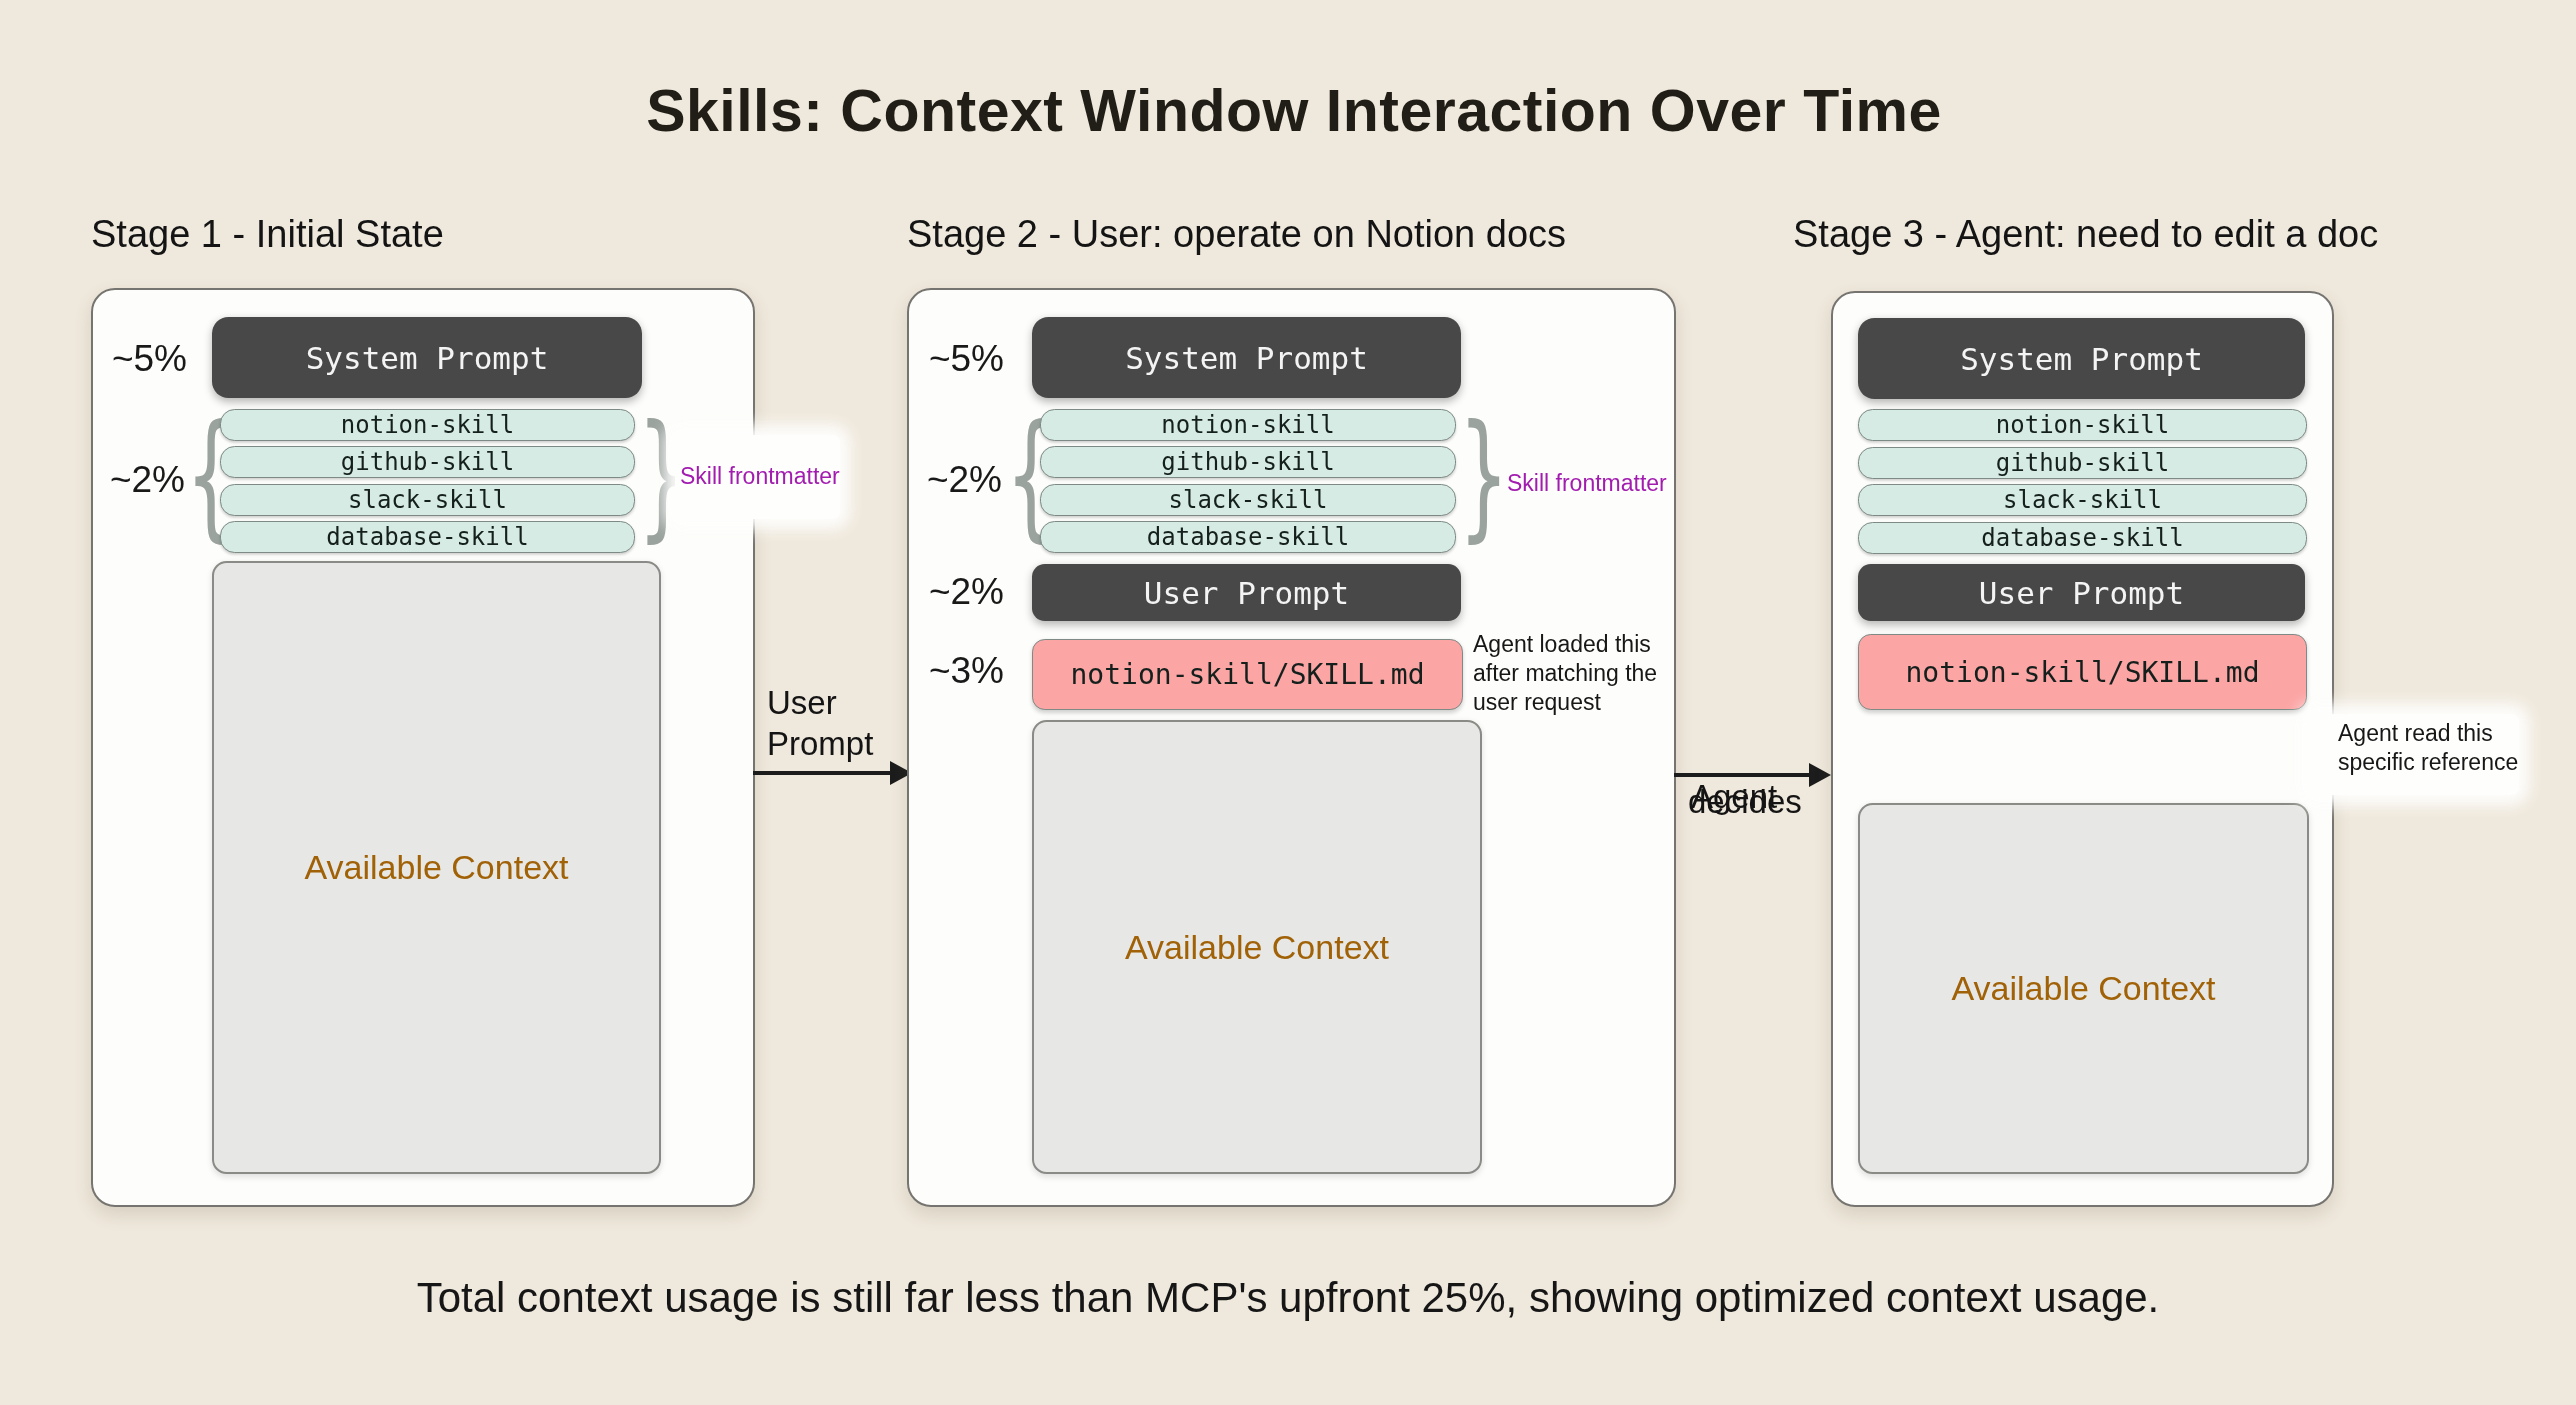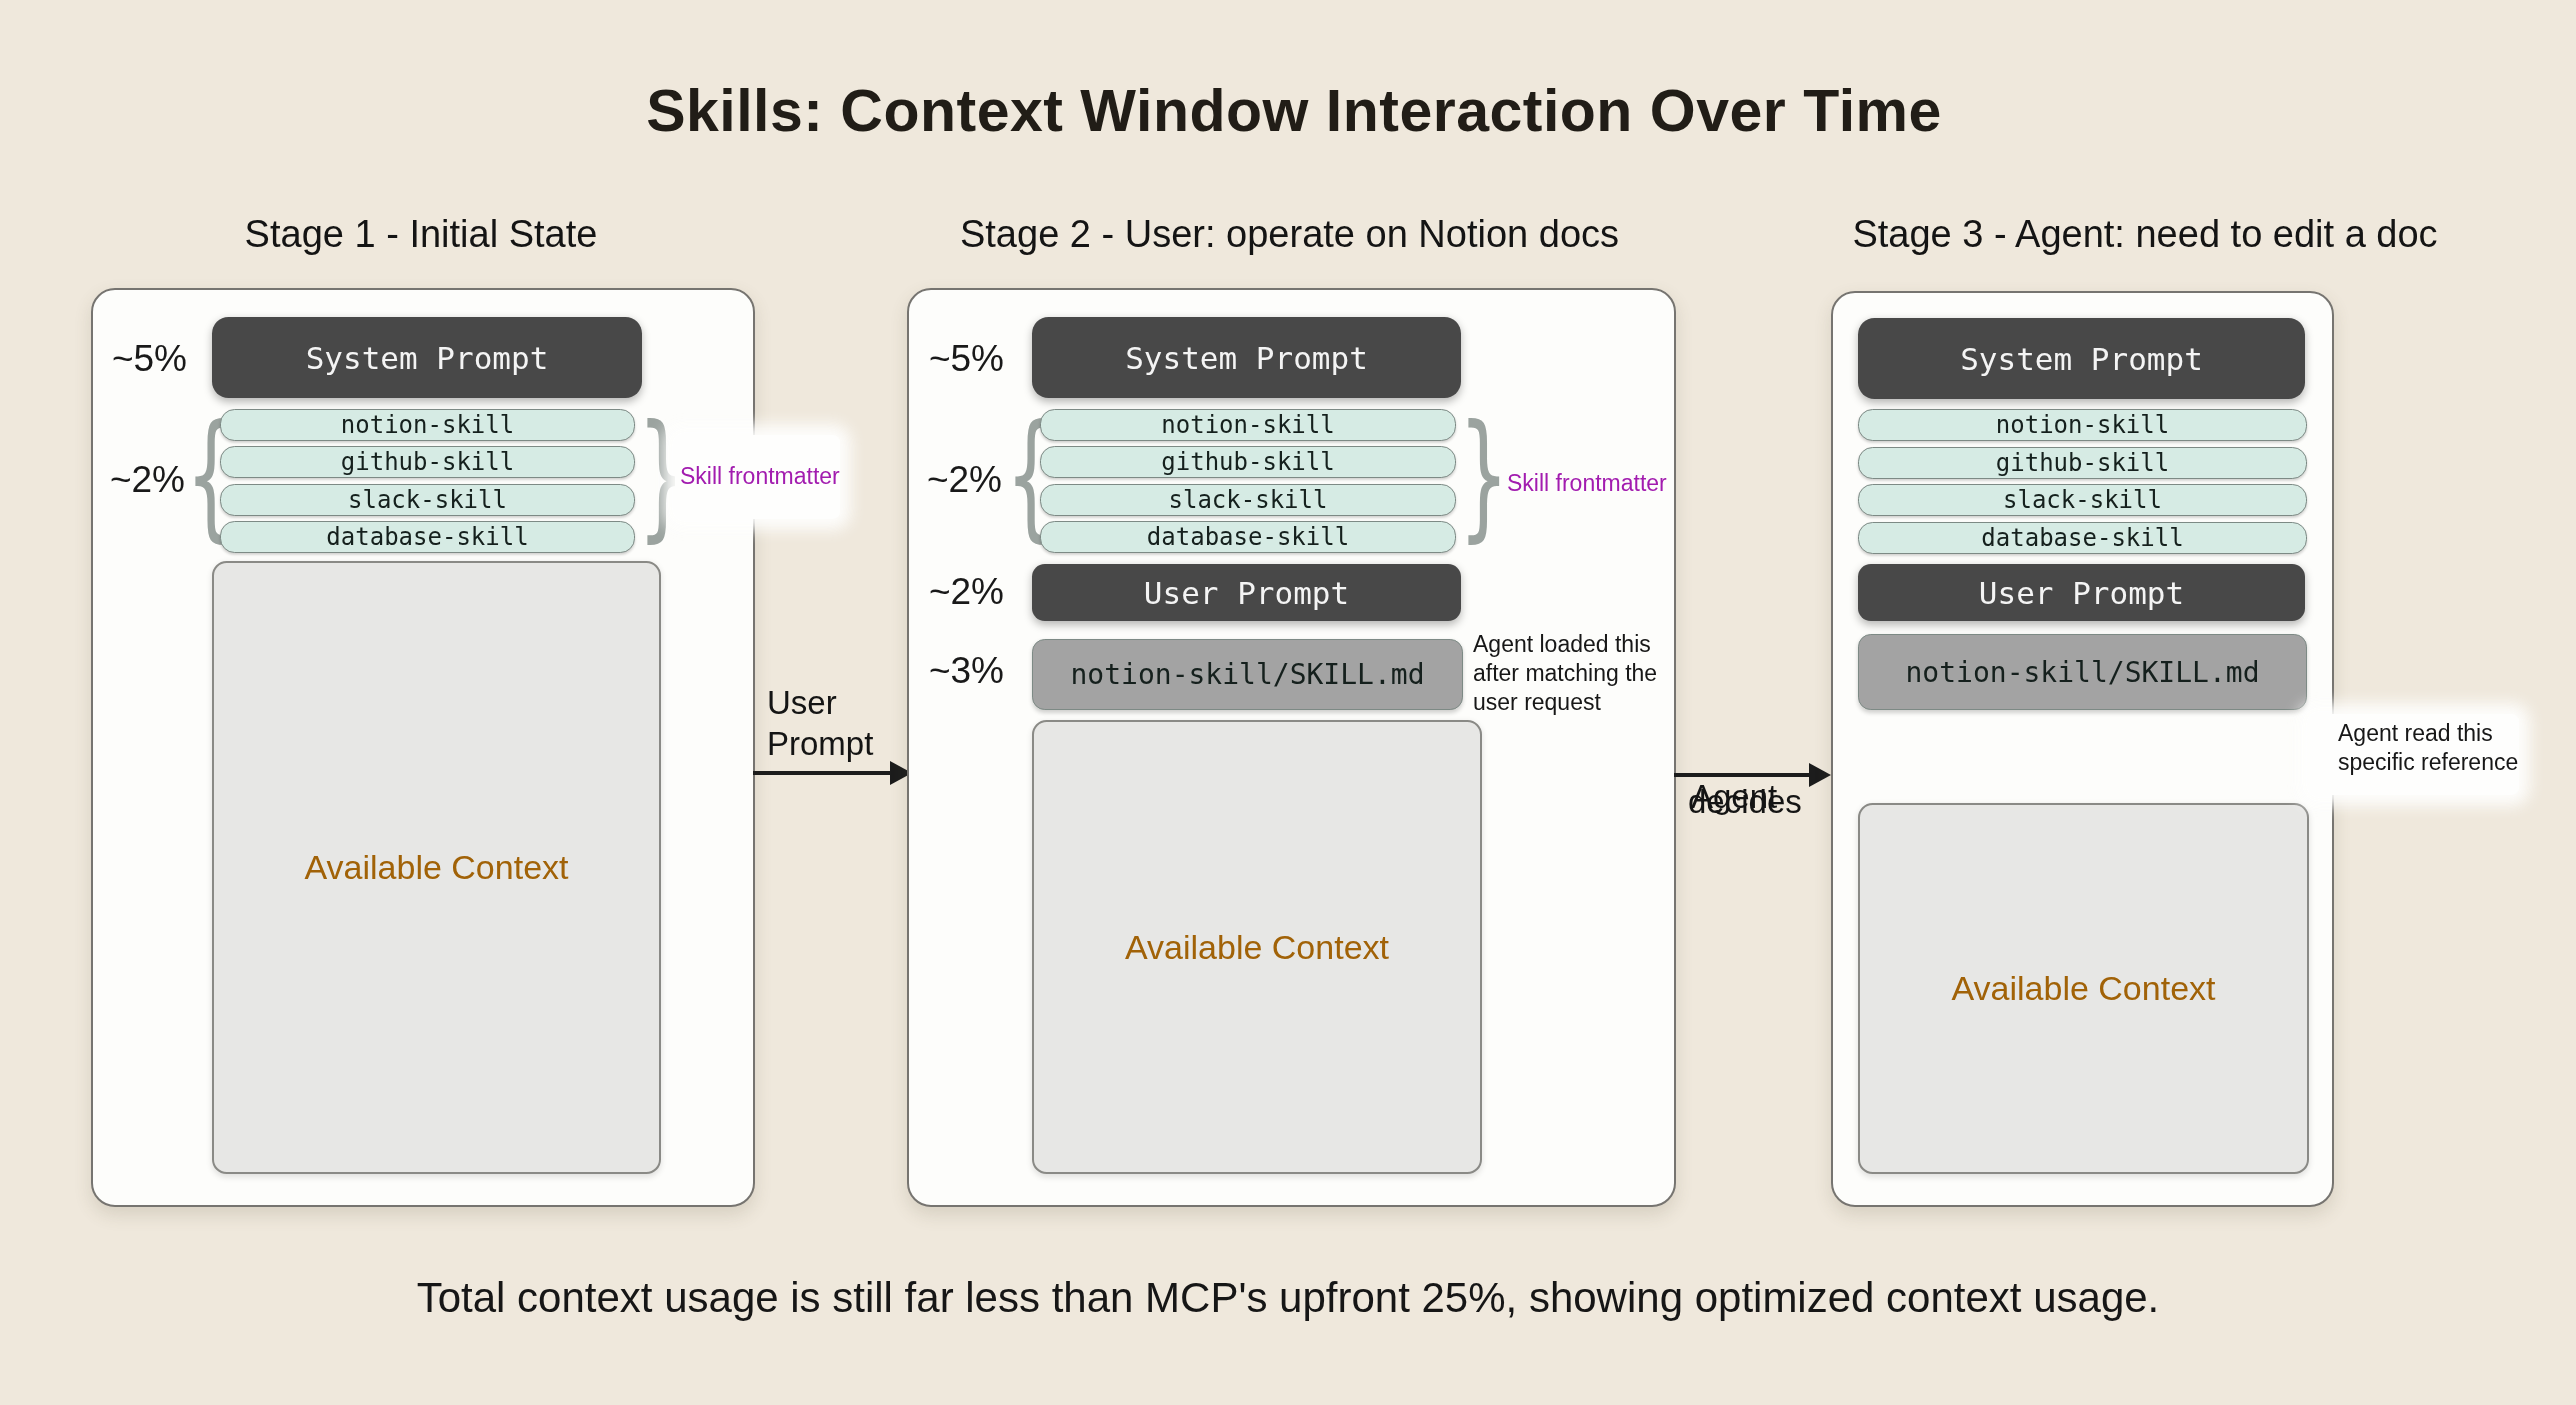--- a/index.html
+++ b/index.html
@@ -9,21 +9,21 @@
     font-family:"Liberation Sans", sans-serif;
     color:#1b1b1b; overflow:hidden;
   }
   .title{
     position:absolute; left:0; top:77px; width:2576px;
     text-align:center; font-size:59px; font-weight:bold; color:#211d17;
     letter-spacing:0.5px;
     padding-left:6px;
   }
   .stage-heading{
-    position:absolute; top:213px; text-align:center;
+    position:absolute; top:213px; text-align:left;
     font-size:38px; color:#141414;
   }
   .panel{
     position:absolute; background:#FDFDFB;
     border:2.7px solid #767470; border-radius:24px;
     box-shadow:0 7.3px 16.5px rgba(95,85,65,.16);
   }
   .darkbox{
     position:absolute; background:#484848; border-radius:16.5px;
     color:#f4f4f4; font-family:"DejaVu Sans Mono", monospace;
@@ -33,21 +33,21 @@
   .sys{ font-size:31px; }
   .usr{ font-size:31px; border-radius:12.8px; }
   .pill{
     position:absolute; background:#D6EBE4;
     border:1.8px solid #7D8A85; border-radius:14.6px;
     font-family:"DejaVu Sans Mono", monospace; font-size:24px; color:#15201d;
     display:flex; align-items:center; justify-content:center;
     box-shadow:0 1.8px 2.7px rgba(0,0,0,.18);
   }
   .mintbox{
-    position:absolute; background:#a3a3a3;
+    position:absolute; background:#fca5a5;
     border:1.8px solid #7D8A85; border-radius:12.8px;
     font-family:"DejaVu Sans Mono", monospace; font-size:28px; color:#15201d;
     display:flex; align-items:center; justify-content:center;
     box-shadow:0 2.7px 4.6px rgba(0,0,0,.18);
   }
   .acbox{
     position:absolute; background:#E7E7E5;
     border:2.7px solid #8A8A86; border-radius:14.6px;
     display:flex; align-items:center; justify-content:center;
     font-size:34px; color:#a16207;

